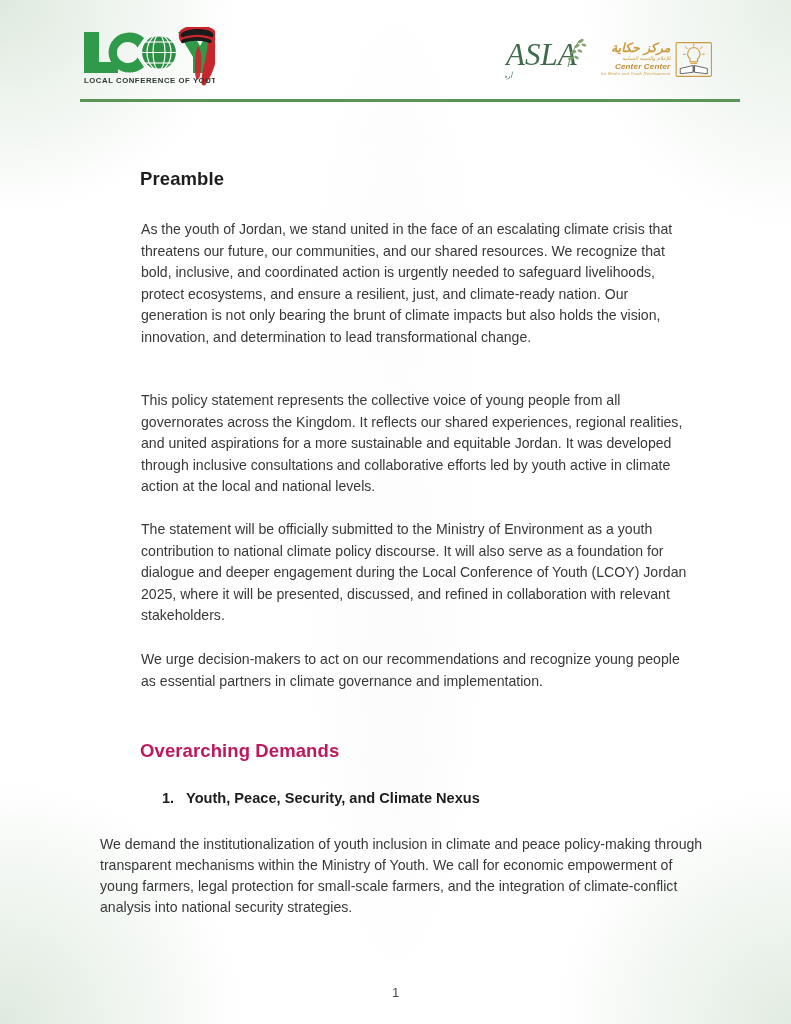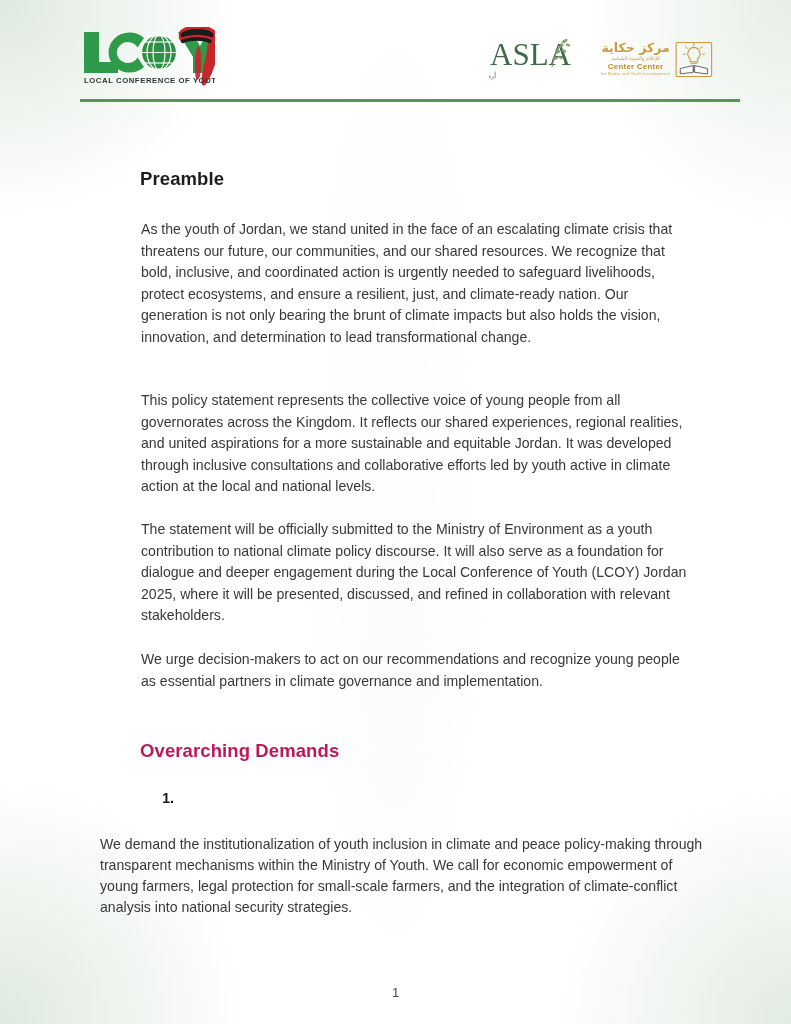--- a/index.html
+++ b/index.html
@@ -57,27 +57,28 @@
     width: 135px;
     height: 62px;
   }
 
   .logos-right {
     position: absolute;
     right: 78px;
     top: 34px;
     display: flex;
     align-items: flex-start;
-    gap: 20px;
+    gap: 4px;
+    font-style: italic;
   }
 
   .asla-logo { width: 92px; height: 50px; position: relative; }
   .hikaya-logo { width: 112px; height: 50px; position: relative; display:flex; align-items:center; gap:5px;}
 
-  .hikaya-text { text-align: center; line-height: 1; }
+  .hikaya-text { text-align: right; line-height: 1; }
   .hikaya-ar {
     font-family: "DejaVu Sans", sans-serif;
     font-size: 12.5px;
     color: #cf9a3f;
     font-weight: bold;
     letter-spacing: .3px;
   }
   .hikaya-ar-sub {
     font-family: "DejaVu Sans", sans-serif;
     font-size: 5px;
@@ -291,19 +292,20 @@
 
     <p class="para p1">As the youth of Jordan, we stand united in the face of an escalating climate crisis that threatens our future, our communities, and our shared resources. We recognize that bold, inclusive, and coordinated action is urgently needed to safeguard livelihoods, protect ecosystems, and ensure a resilient, just, and climate-ready nation. Our generation is not only bearing the brunt of climate impacts but also holds the vision, innovation, and determination to lead transformational change.</p>
     <p class="para p2">This policy statement represents the collective voice of young people from all governorates across the Kingdom. It reflects our shared experiences, regional realities, and united aspirations for a more sustainable and equitable Jordan. It was developed through inclusive consultations and collaborative efforts led by youth active in climate action at the local and national levels.</p>
     <p class="para p3">The statement will be officially submitted to the Ministry of Environment as a youth contribution to national climate policy discourse. It will also serve as a foundation for dialogue and deeper engagement during the Local Conference of Youth (LCOY) Jordan 2025, where it will be presented, discussed, and refined in collaboration with relevant stakeholders.</p>
     <p class="para p4">We urge decision-makers to act on our recommendations and recognize young people as essential partners in climate governance and implementation.</p>
 
     <h2 class="section-title2">Overarching Demands</h2>
 
     <div class="numbered">
       <span class="num">1.</span>
+      <span>Youth, Peace, Security, and Climate Nexus</span>
     </div>
 
     <p class="para-wide">We demand the institutionalization of youth inclusion in climate and peace policy-making through transparent mechanisms within the Ministry of Youth. We call for economic empowerment of young farmers, legal protection for small-scale farmers, and the integration of climate-conflict analysis into national security strategies.</p>
 
     <div class="page-number">1</div>
   </div>
 </div>
 
 </body></html>

